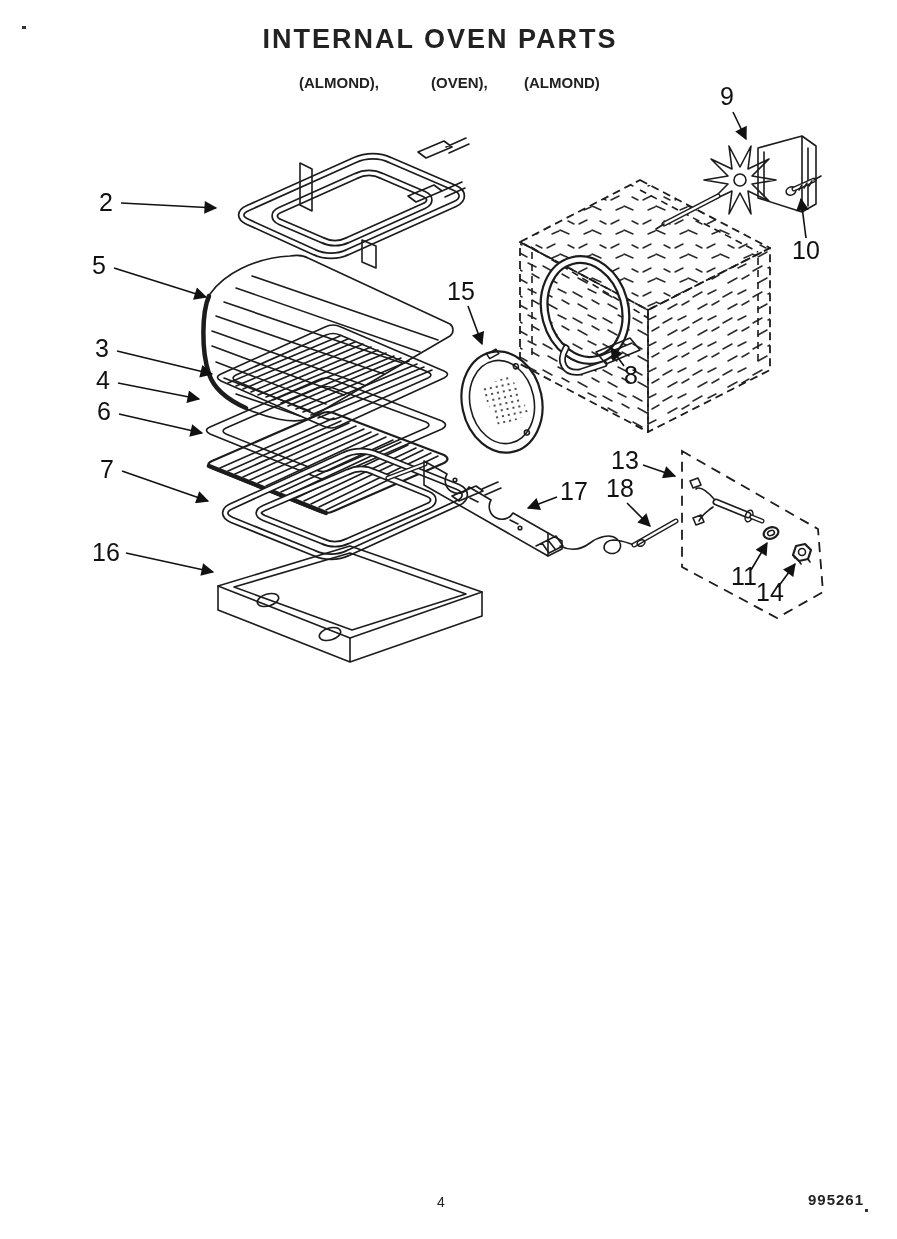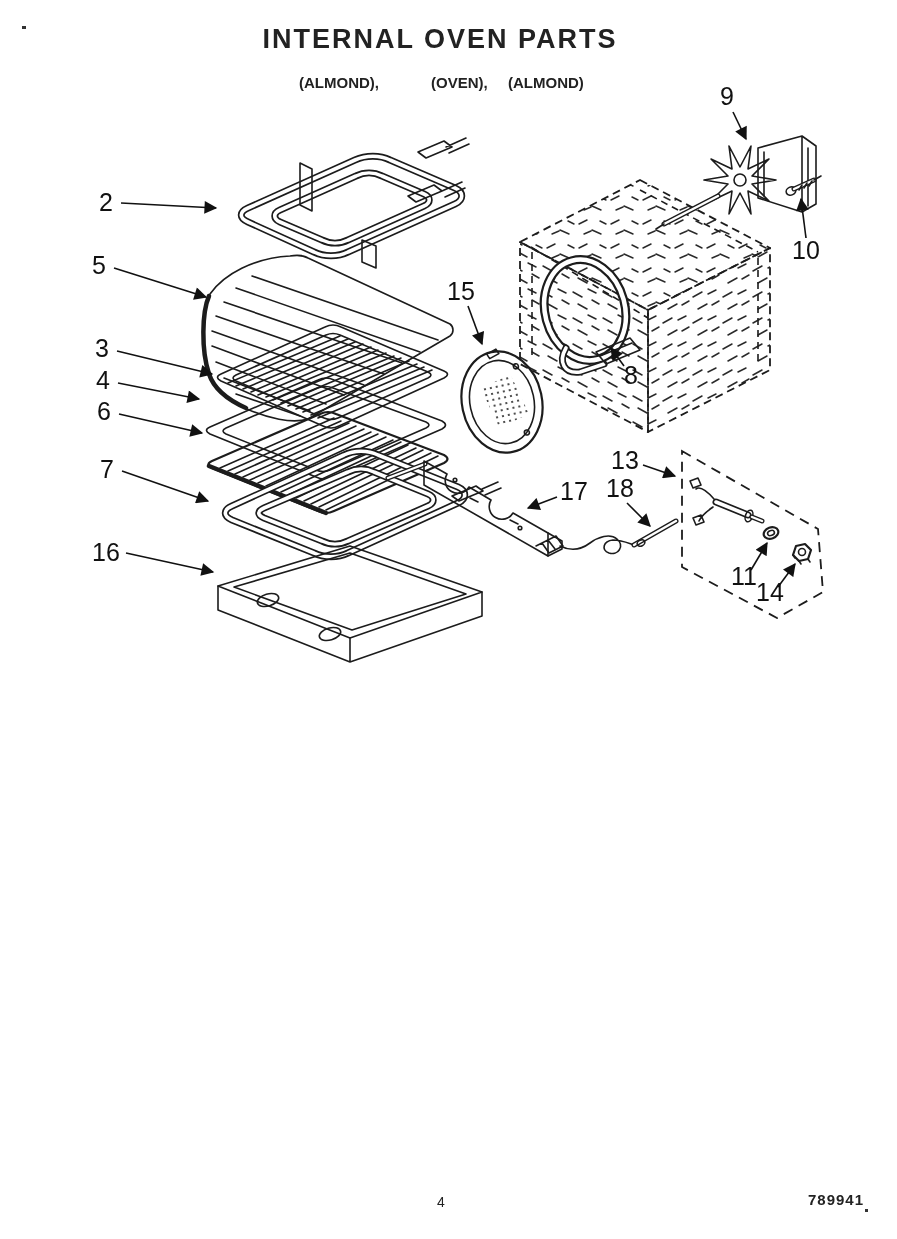--- a/index.html
+++ b/index.html
@@ -3,21 +3,21 @@
 <meta charset="utf-8">
 <style>
   html,body{margin:0;padding:0;background:#9a9a9a;}
   .page{position:relative;width:897px;height:1239px;margin:0 auto;background:#ffffff;
         font-family:"Liberation Sans",sans-serif;overflow:hidden;}
   .hdr-title{position:absolute;top:24px;left:0;width:880px;text-align:center;
              font-size:27px;font-weight:700;letter-spacing:2px;color:#222;}
   .hdr-models{position:absolute;top:57px;left:0;width:880px;text-align:center;
               font-size:15px;font-weight:700;color:#222;}
   .finish{position:absolute;top:74px;font-size:15px;font-weight:700;color:#222;}
-  .f-black{left:299px}.f-white{left:431px}.f-almond{left:508px}
+  .f-black{left:299px}.f-white{left:431px}.f-almond{left:524px}
   .footer-page{position:absolute;top:1194px;left:437px;font-size:14px;color:#222;}
   .footer-doc{position:absolute;top:1191px;left:808px;font-size:15px;font-weight:700;
               letter-spacing:1px;color:#222;}
   .speck{position:absolute;background:#333;}
   .s1{left:22px;top:26px;width:4px;height:3px;}
   .s2{left:865px;top:1209px;width:3px;height:3px;}
   svg.diagram{position:absolute;left:0;top:0;}
   .ln{fill:none;stroke:#1c1c1c;stroke-width:1.6;stroke-linecap:round;stroke-linejoin:round;}
   .ln2{fill:none;stroke:#1c1c1c;stroke-width:2.2;stroke-linecap:round;stroke-linejoin:round;}
   .thk{fill:none;stroke:#1c1c1c;stroke-width:4.5;stroke-linecap:round;}
@@ -255,17 +255,17 @@
           <line x1="751" y1="570" x2="767" y2="543" class="callout-arrow" marker-end="url(#ah)"></line>
         </g>
         <g>
           <text x="770" y="601" class="callout-num">14</text>
           <line x1="778" y1="587" x2="795" y2="564" class="callout-arrow" marker-end="url(#ah)"></line>
         </g>
       </g>
   </svg>
 
   <span class="footer-page">4</span>
-  <span class="footer-doc">789941</span>
+  <span class="footer-doc">995261</span>
 
   <div class="speck s1"></div>
   <div class="speck s2"></div>
 </div>
 
 </body></html>

